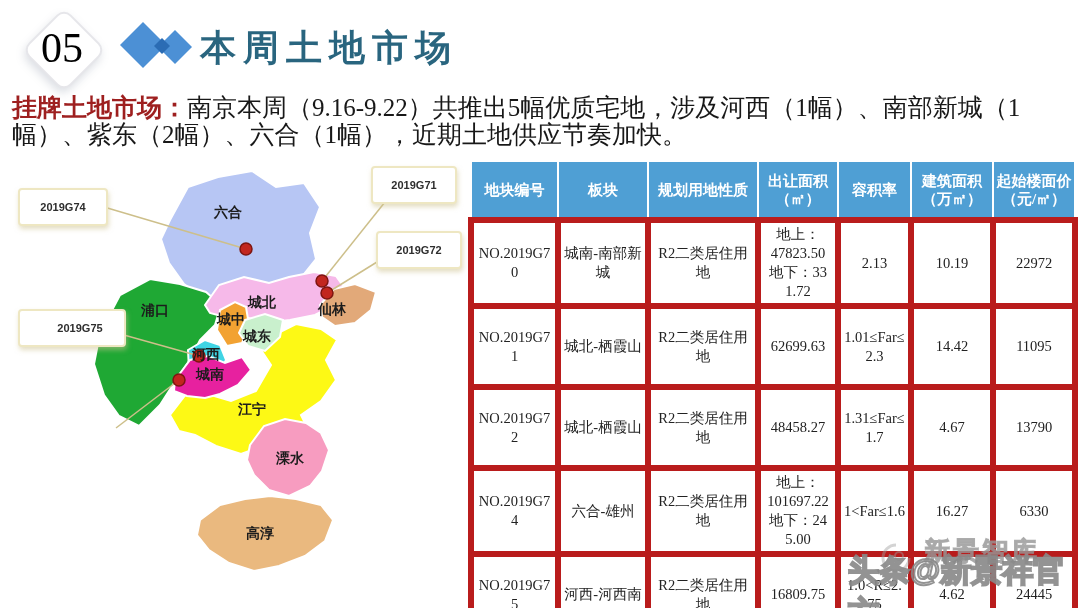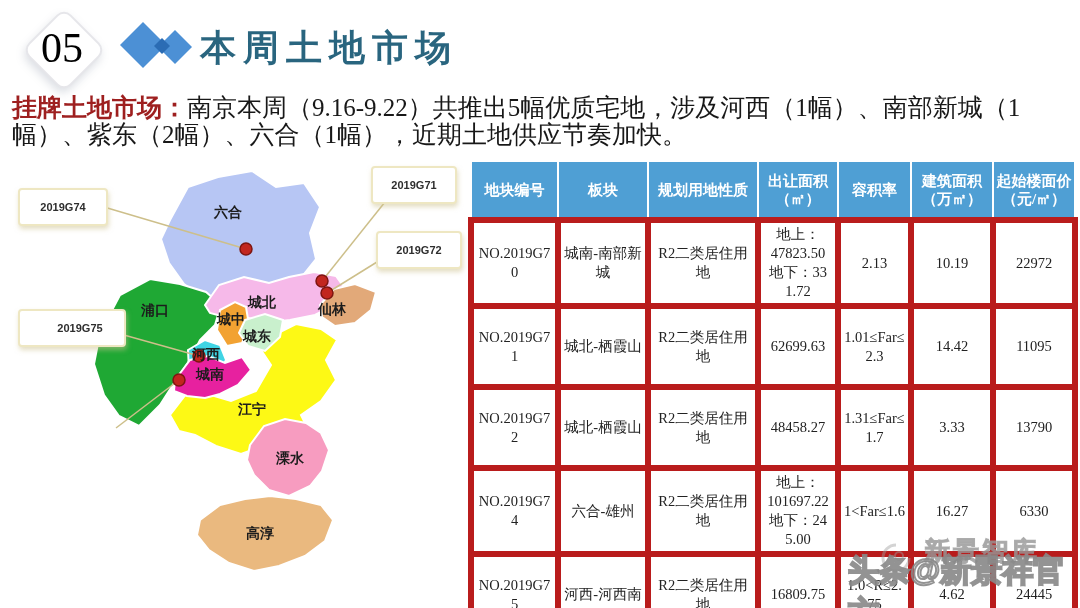--- a/index.html
+++ b/index.html
@@ -165,21 +165,21 @@
         <td>1.01≤Far≤2.3</td>
         <td>14.42</td>
         <td>11095</td>
       </tr>
       <tr>
         <td>NO.2019G72</td>
         <td>城北-栖霞山</td>
         <td>R2二类居住用地</td>
         <td>48458.27</td>
         <td>1.31≤Far≤1.7</td>
-        <td>3.33</td>
+        <td>4.67</td>
         <td>13790</td>
       </tr>
       <tr>
         <td>NO.2019G74</td>
         <td>六合-雄州</td>
         <td>R2二类居住用地</td>
         <td>地上：
 101697.22地下：245.00</td>
         <td>1&lt;Far≤1.6</td>
         <td>16.27</td>

